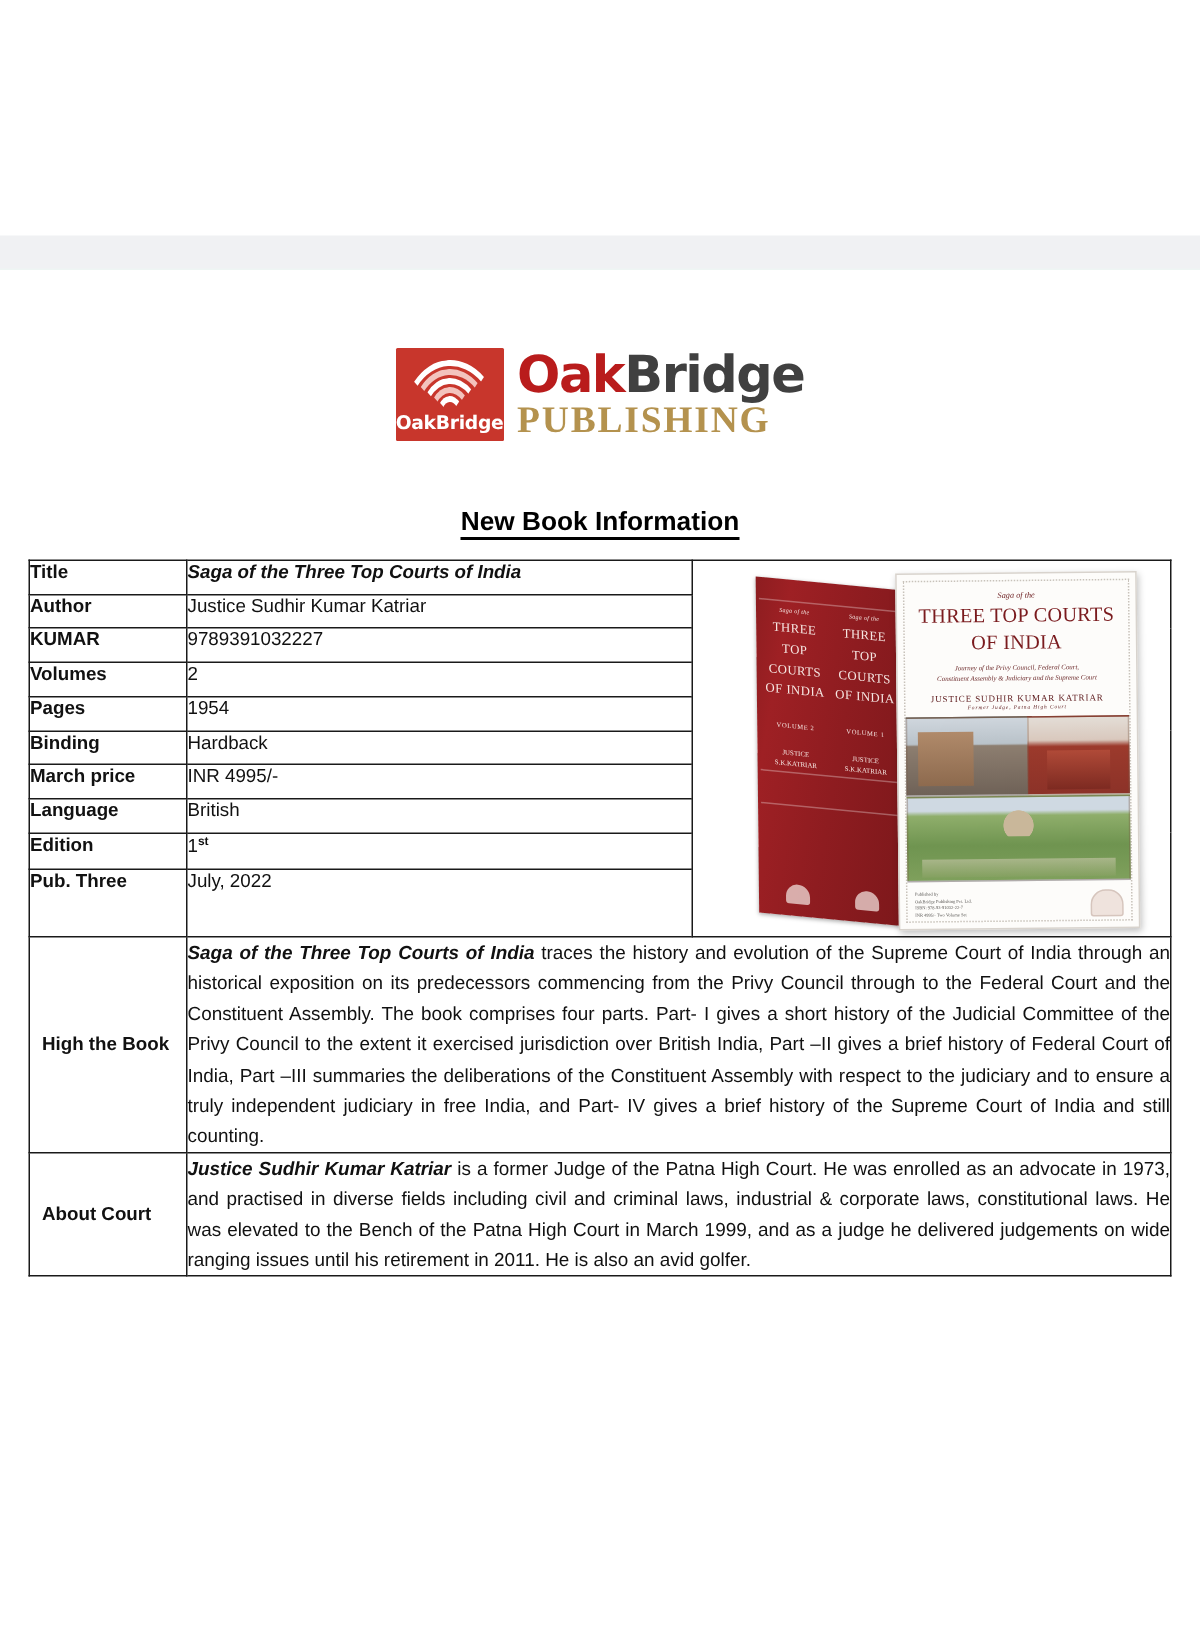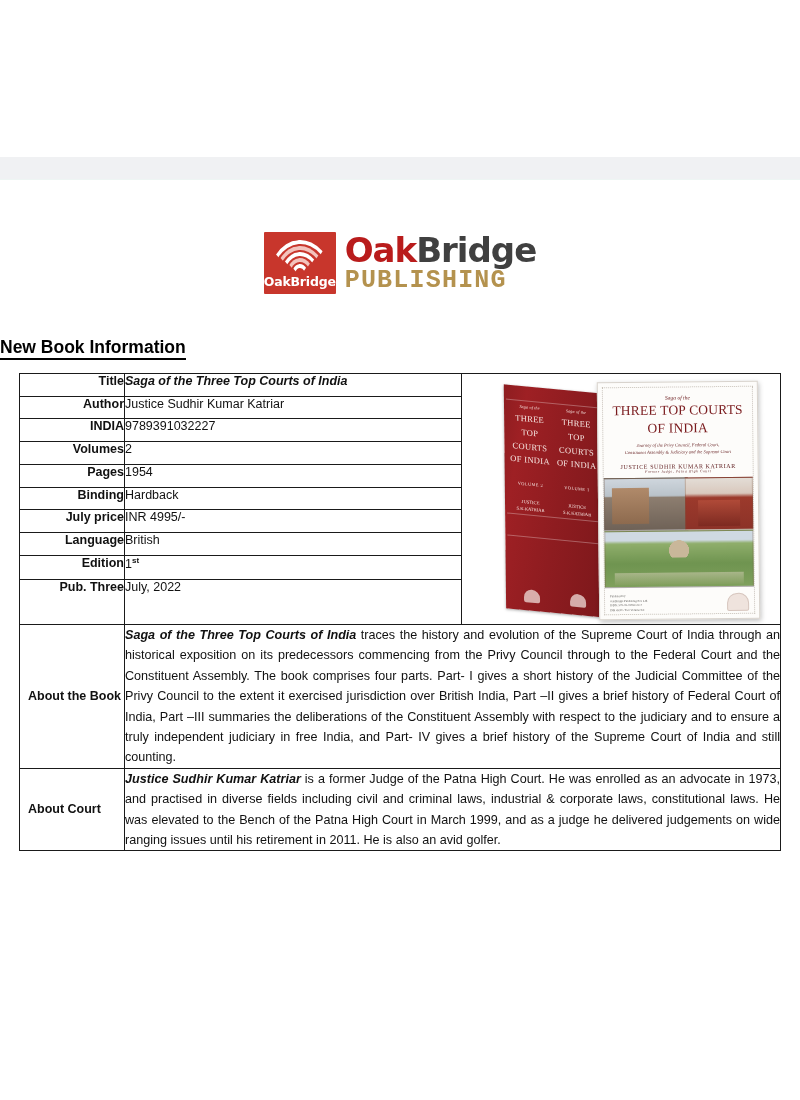--- a/index.html
+++ b/index.html
@@ -77,28 +77,29 @@
     font-family: "DejaVu Sans", sans-serif;
   }
   .lt-oak { color: #b91c1c; }
   .lt-bridge { color: #404040; }
   .logo-line2 {
     font-size: 25px;
     font-weight: bold;
     color: #b4924e;
     letter-spacing: 1.2px;
     margin-top: 1px;
-    font-family: Liberation Mono, monospace;
+    font-family: Liberation Serif, serif;
   }
 
   
   .doc-heading {
     position: absolute;
     left: 0; top: 337px;
     width: 800px;
+    text-align: center;
     font-size: 17.5px;
     font-weight: bold;
     color: #000000;
   }
   .doc-heading span {
     border-bottom: 2px solid #000000;
     padding-bottom: 1px;
   }
 
   
@@ -109,21 +110,21 @@
     border-collapse: collapse;
     table-layout: fixed;
   }
   table.info td {
     border: 1px solid #1a1a1a;
     padding: 0;
     vertical-align: top;
   }
   td.lbl {
     width: 104px;
-    text-align: right;
+    text-align: left;
     font-weight: bold;
     font-size: 12.5px;
     padding: 2px 4px 3px 4px;
     vertical-align: middle;
     line-height: 1.25;
   }
   td.val {
     font-size: 12.5px;
     padding: 2px 4px 3px 7px;
     vertical-align: middle;
@@ -392,54 +393,54 @@
           </div>
         </div>
       </div>
     </td>
   </tr>
   <tr>
     <td class="lbl">Author</td>
     <td class="val">Justice Sudhir Kumar Katriar</td>
   </tr>
   <tr>
-    <td class="lbl">INDIA</td>
+    <td class="lbl">KUMAR</td>
     <td class="val">9789391032227</td>
   </tr>
   <tr>
     <td class="lbl">Volumes</td>
     <td class="val">2</td>
   </tr>
   <tr>
     <td class="lbl">Pages</td>
     <td class="val">1954</td>
   </tr>
   <tr>
     <td class="lbl">Binding</td>
     <td class="val">Hardback</td>
   </tr>
   <tr>
-    <td class="lbl">July price</td>
+    <td class="lbl">March price</td>
     <td class="val">INR 4995/-</td>
   </tr>
   <tr>
     <td class="lbl">Language</td>
     <td class="val">British</td>
   </tr>
   <tr>
     <td class="lbl">Edition</td>
     <td class="val"><span>1</span><sup>st</sup></td>
   </tr>
   <tr>
     <td class="lbl pub">Pub. Three</td>
     <td class="val">July, 2022</td>
   </tr>
 
   <tr>
-    <td class="lbl tall">About the Book</td>
+    <td class="lbl tall">High the Book</td>
     <td class="para" colspan="2"><b>Saga of the Three Top Courts of India</b><span> traces the history and evolution of the Supreme Court of India through an historical exposition on its predecessors commencing from the Privy Council through to the Federal Court and the Constituent Assembly. The book comprises four parts. Part- I gives a short history of the Judicial Committee of the Privy Council to the extent it exercised jurisdiction over British India, Part –II gives a brief history of Federal Court of India, Part –III summaries the deliberations of the Constituent Assembly with respect to the judiciary and to ensure a truly independent judiciary in free India, and Part- IV gives a brief history of the Supreme Court of India and still counting.</span></td>
   </tr>
   <tr>
     <td class="lbl tall">About Court</td>
     <td class="para" colspan="2"><b>Justice Sudhir Kumar Katriar</b><span> is a former Judge of the Patna High Court. He was enrolled as an advocate in 1973, and practised in diverse fields including civil and criminal laws, industrial &amp; corporate laws, constitutional laws. He was elevated to the Bench of the Patna High Court in March 1999, and as a judge he delivered judgements on wide ranging issues until his retirement in 2011. He is also an avid golfer.</span></td>
   </tr>
 </tbody>
   </table>
 
 </body></html>

